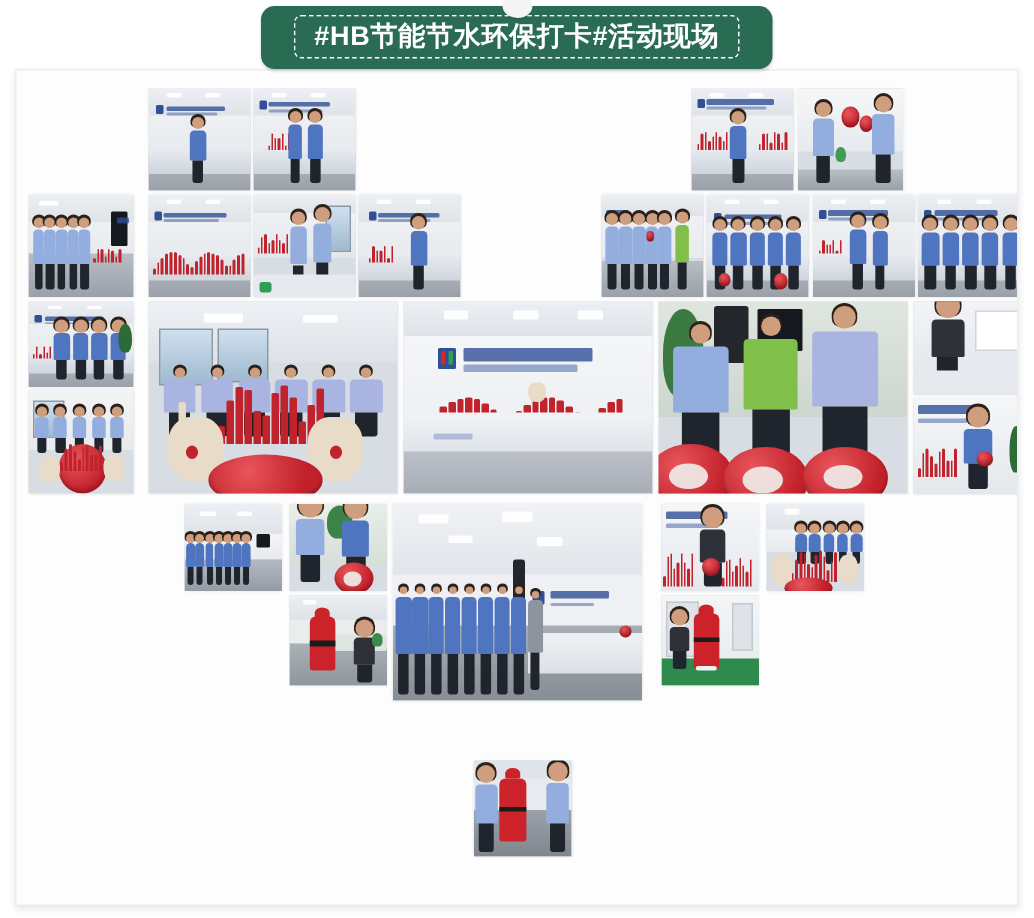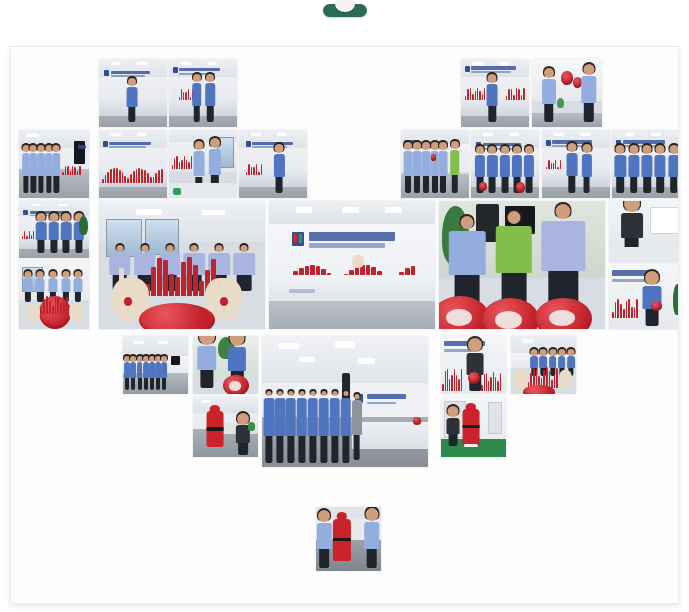--- a/index.html
+++ b/index.html
@@ -171,20 +171,23 @@
   .doorframe   { position:absolute; background:#dfe3e7; border:1px solid #c4cad1; }
 </style>
 </head>
 <body>
 
 <div id="app">
 
   <div class="banner-wrap">
     <div class="banner">
       <div class="banner-notch"></div>
+      <div class="banner-inner">
+        <div class="banner-title">#HB节能节水环保打卡#活动现场</div>
+      </div>
     </div>
   </div>
 
   <div class="card">
     <div class="collage" id="collage">
         <div class="photo blur" style="left: 88px; top: 12px; width: 68px; height: 68px;">
           <div class="scene">
             <div class="wall"></div>
             <div class="ceiling"></div>
             <div class="ceil-light" style="left:18%;top:5%;width:14%;height:4%;"></div>

